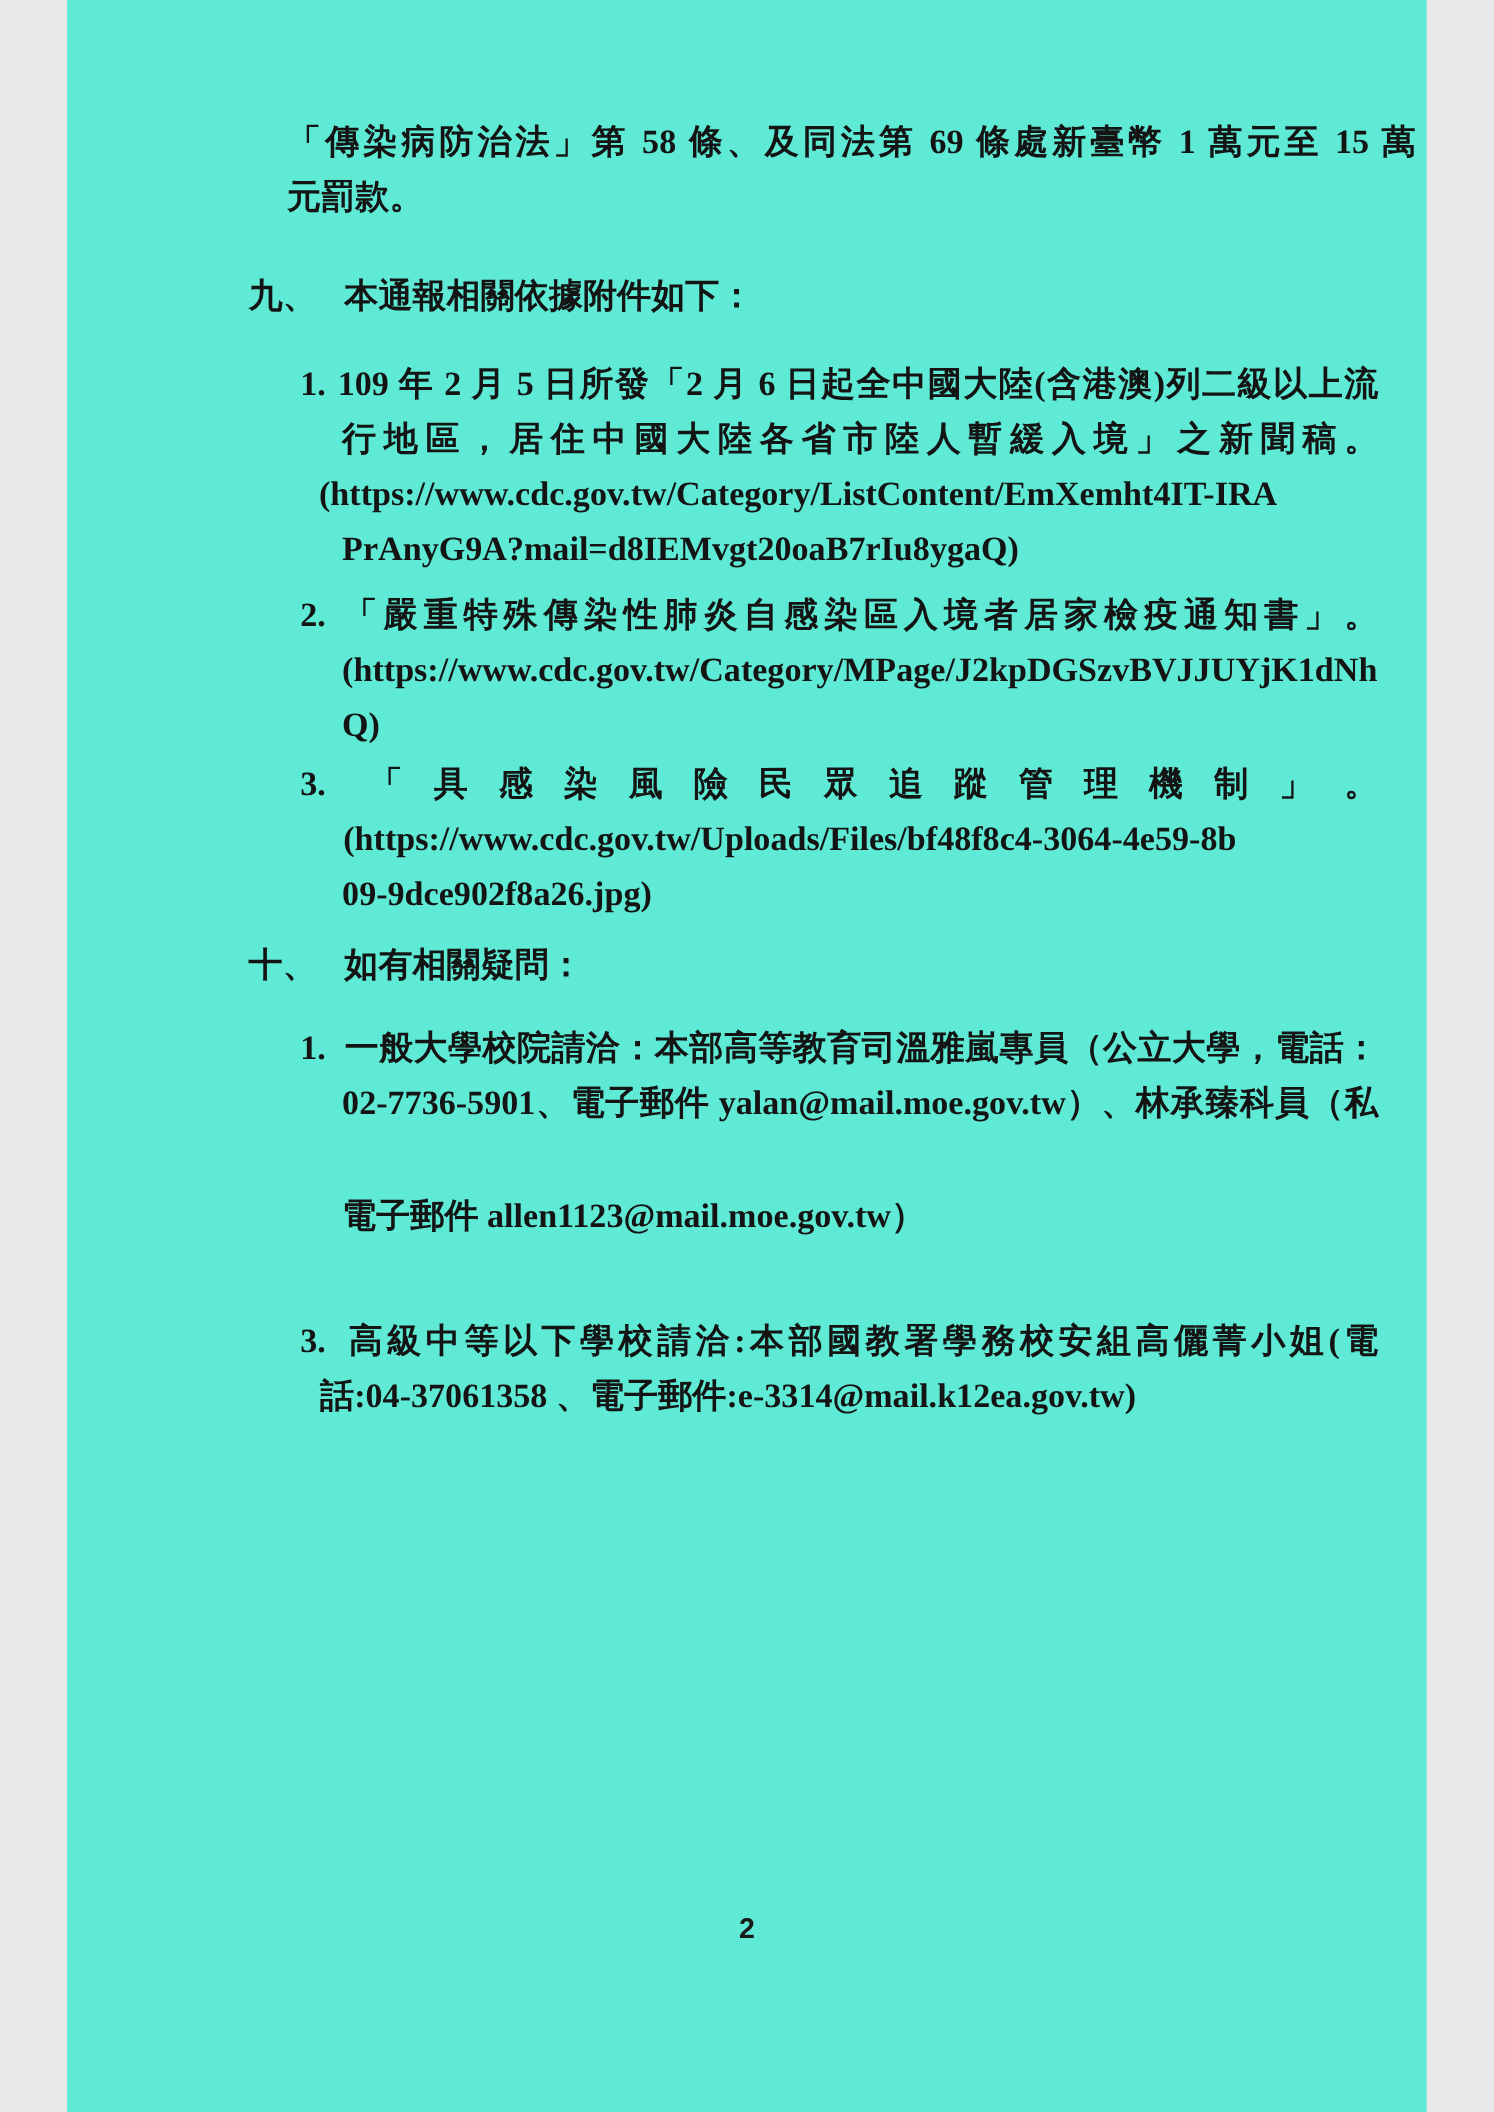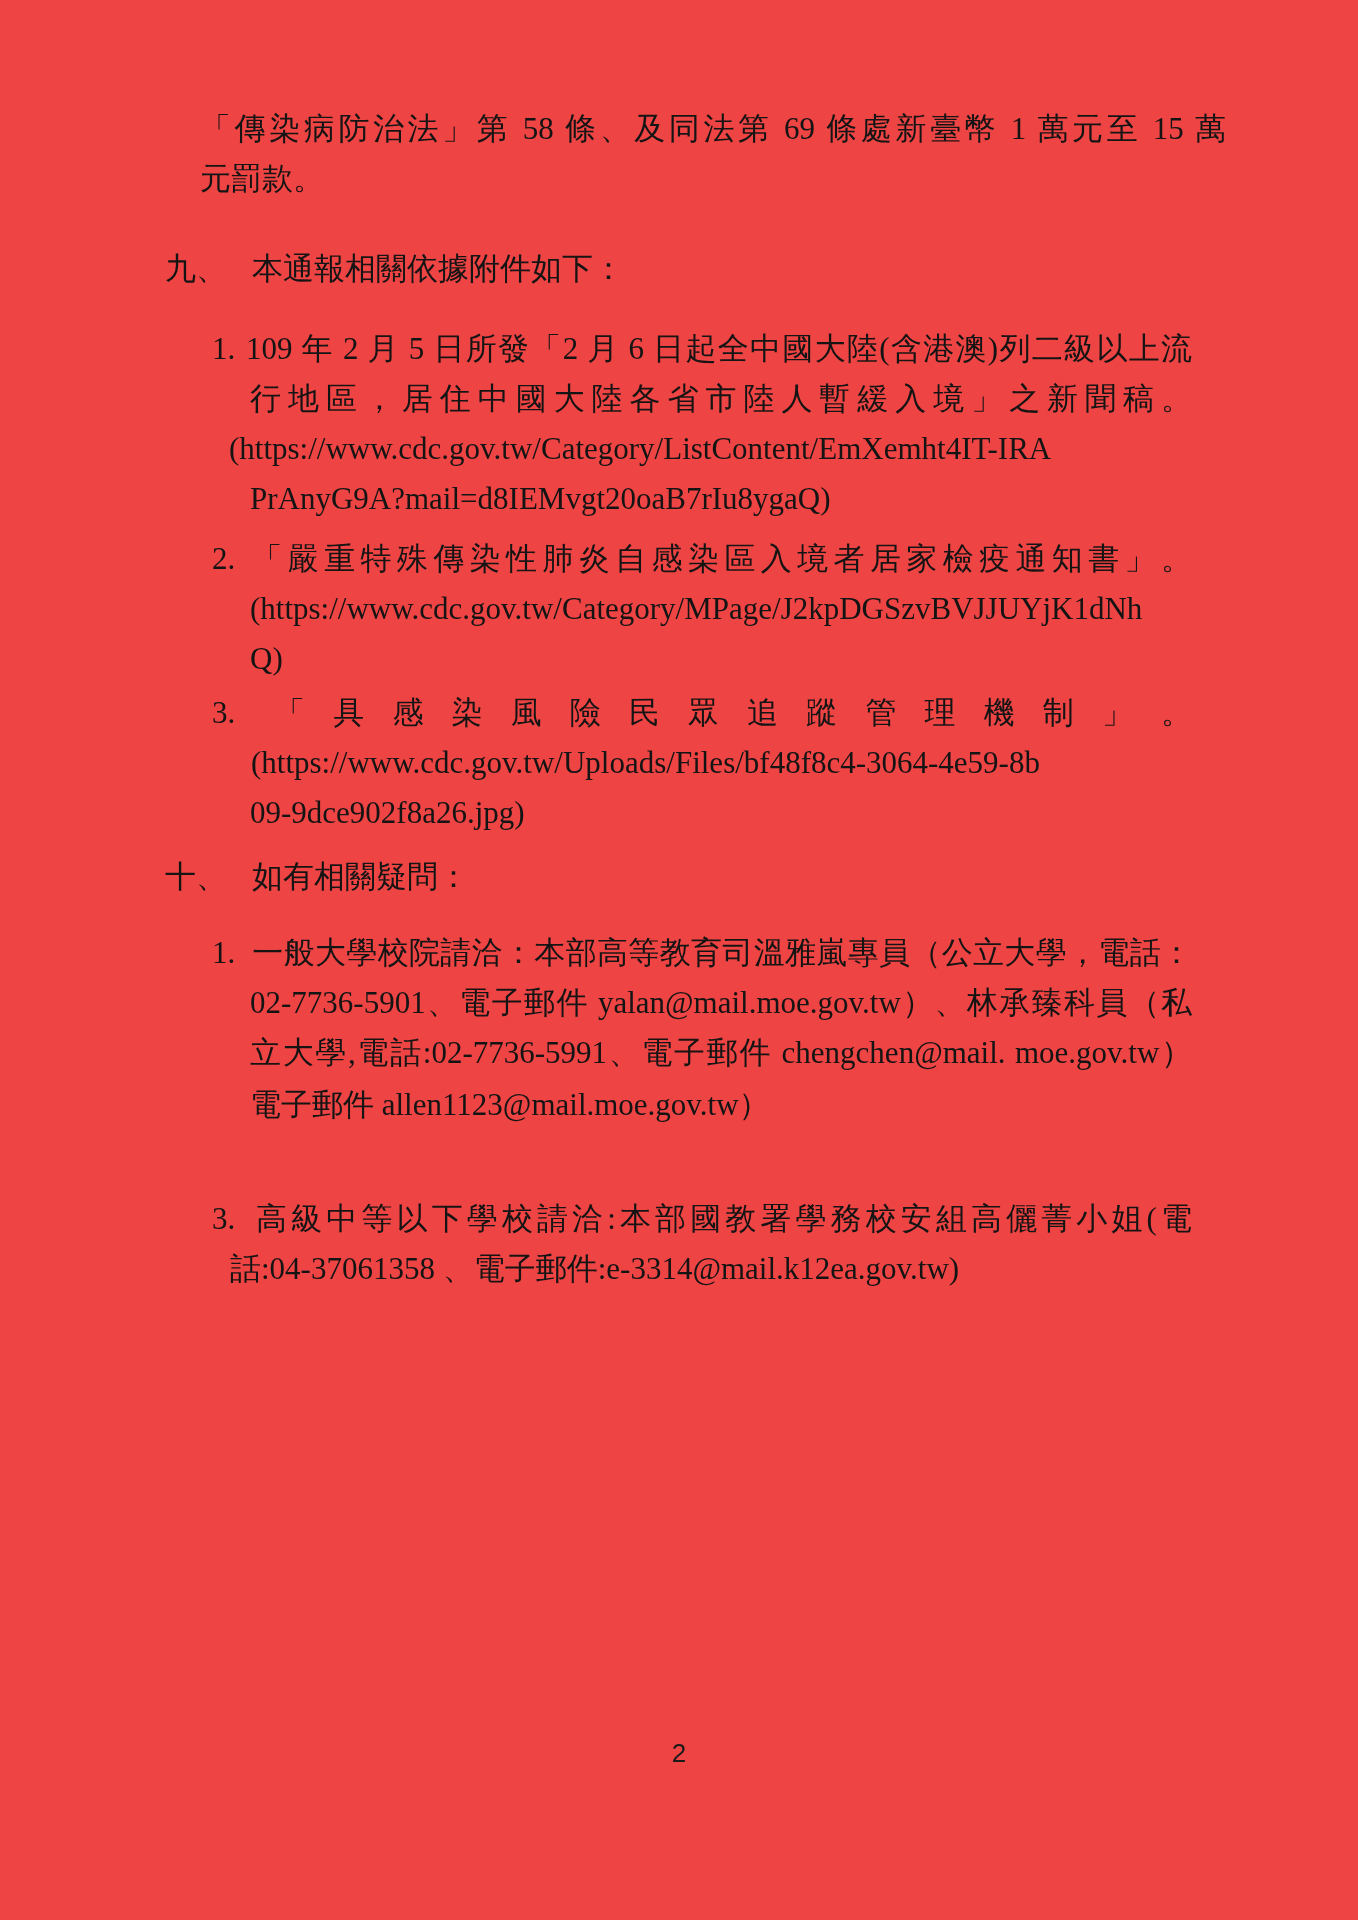--- a/index.html
+++ b/index.html
@@ -1,23 +1,24 @@
 <!DOCTYPE html>
 <html><head>
 <meta charset="utf-8">
 <style>
   html,body{margin:0;padding:0;background:#e8e8e8;}
   .page{
     position:relative;
-    width:1358px;height:1920px;
+    width:1236px;height:1920px;
     margin:0 auto;
-    background:#ef4444;
+    background:#5eead4;
     font-family:"Liberation Serif","DejaVu Serif",serif;
     color:#141414;
     overflow:hidden;
+    font-weight:bold;
   }
   .blk{position:absolute;}
   .line{
     font-size:31px;
     line-height:50px;
     white-space:pre-wrap;
     text-align:left;
   }
   .just{
     text-align:justify;
@@ -86,21 +87,20 @@
   </div>
 
   <div class="blk heading" style="top:852px;left:0;width:1358px;height:50px;">
     <span class="sec-num">十、</span>
     <span class="sec-title">如有相關疑問：</span>
   </div>
 
   <div class="blk item-lines" style="top:928px;left:212px;">
     <div class="line just"><span class="num">1.</span><span>一般大學校院請洽：本部高等教育司溫雅嵐專員（公立大學，電話：</span></div>
     <div class="line just" style="margin-left:38px;width:942px;">02-7736-5901、電子郵件 yalan@mail.moe.gov.tw）、林承臻科員（私</div>
-    <div class="line just" style="margin-left:38px;width:942px;">立大學,電話:02-7736-5991、電子郵件 chengchen@mail. moe.gov.tw）</div>
   </div>
 
   <div class="blk item-lines" style="top:1080px;left:212px;">
     <div class="line" style="margin-left:38px;">電子郵件 allen1123@mail.moe.gov.tw）</div>
   </div>
 
   <div class="blk item-lines" style="top:1194px;left:212px;">
     <div class="line just"><span class="num">3.</span><span>高級中等以下學校請洽:本部國教署學務校安組高儷菁小姐(電</span></div>
     <div class="line" style="margin-left:18px;">話:04-37061358 、電子郵件:e-3314@mail.k12ea.gov.tw)</div>
   </div>

